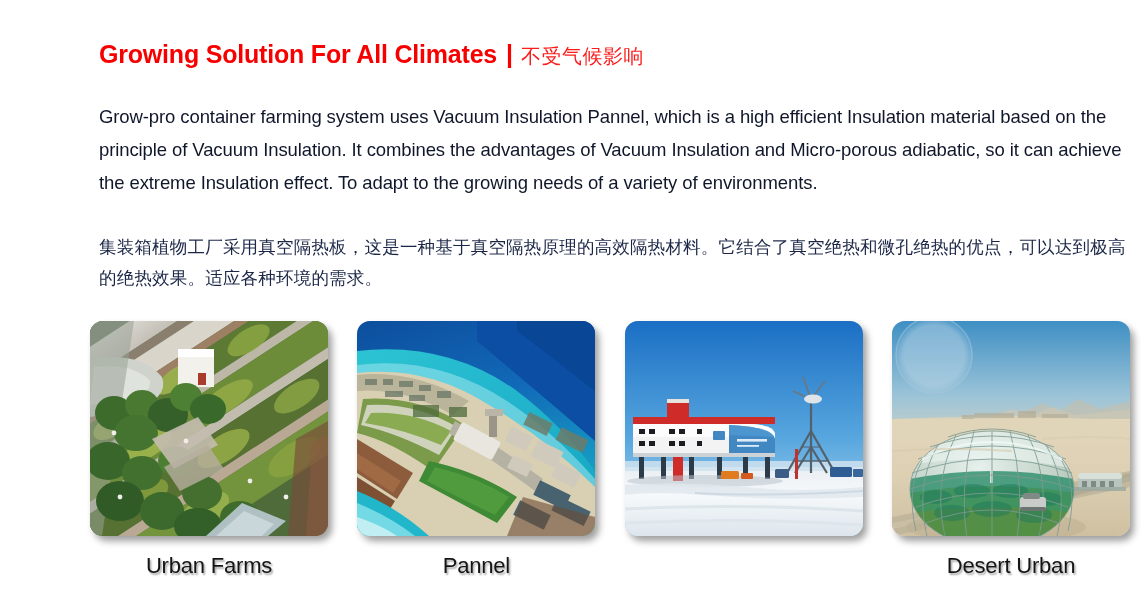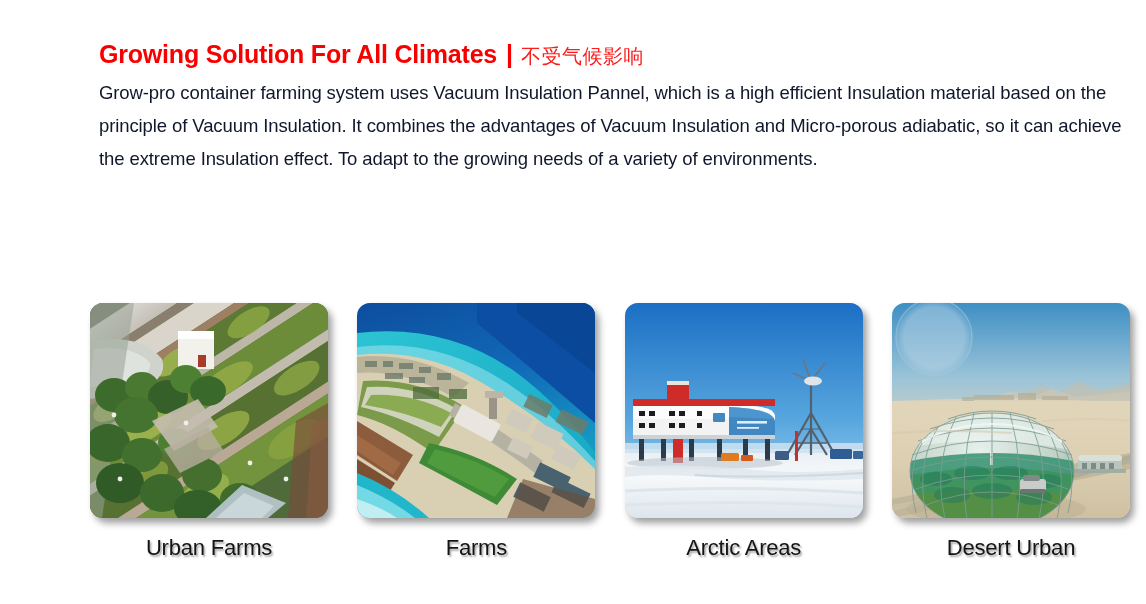--- a/index.html
+++ b/index.html
@@ -51,21 +51,21 @@
     font-weight: normal;
     color: #fd1c1c;
     letter-spacing: 0.5px;
     text-align: right;
   }
 
   
   .para-en {
     position: absolute;
     left: 57px;
-    top: 76px;
+    top: 100px;
     width: 1032px;
     font-family: "Liberation Sans", sans-serif;
     font-size: 18.5px;
     line-height: 33px;
     color: #10172b;
     text-align: left;
     letter-spacing: -0.1px;
   }
 
   .para-cn {
@@ -77,21 +77,21 @@
     font-size: 17.5px;
     line-height: 31px;
     color: #1c2747;
     letter-spacing: 0.2px;
   }
 
   
   .cards {
     position: absolute;
     left: 48px;
-    top: 303px;
+    top: 321px;
     width: 1040px;
     display: flex;
     justify-content: space-between;
   }
   .card {
     width: 238px;
     display: block;
   }
   .thumb {
     width: 238px;
@@ -120,20 +120,21 @@
 <div class="slide">
 
   <div class="title-row">
     <span class="title-en">Growing Solution For All Climates</span>
     <span class="title-pipe">|</span>
     <span class="title-cn">不受气候影响</span>
   </div>
 
   <p class="para-en">Grow-pro container farming system uses Vacuum Insulation Pannel, which is a high efficient Insulation material based  on the principle of Vacuum Insulation. It combines the advantages of Vacuum Insulation and Micro-porous adiabatic,  so it can achieve the extreme Insulation effect. To adapt to the growing needs of a variety of environments.</p>
 
+  <p class="para-cn">集装箱植物工厂采用真空隔热板，这是一种基于真空隔热原理的高效隔热材料。它结合了真空绝热和微孔绝热的优点，可以达到极高的绝热效果。适应各种环境的需求。</p>
 
   <div class="cards">
 
     <div class="card">
       <div class="thumb">
         <svg viewBox="0 0 238 215" preserveAspectRatio="none">
           <defs>
             <linearGradient id="uf-road" x1="0" y1="0" x2="1" y2="1">
               <stop offset="0" stop-color="#9aa49a"></stop>
                 <stop offset="1" stop-color="#7d8a7d"></stop>
@@ -295,21 +296,21 @@
             <rect x="196" y="182" width="36" height="16" transform="rotate(26 214 190)"></rect>
             <rect x="158" y="186" width="34" height="16" transform="rotate(26 175 194)"></rect>
           </g>
           <path d="M166 176 L238 196 L238 215 L150 215 Z" fill="#6b4b33" opacity=".6"></path>
 
           <path d="M0 170 Q 40 186 72 215 L0 215 Z" fill="#21b6c9"></path>
           <path d="M0 182 Q 34 196 58 215 L0 215 Z" fill="#8fe4ee" opacity=".75"></path>
           <path d="M0 196 Q 24 204 40 215 L0 215 Z" fill="#ffffff" opacity=".55"></path>
         </svg>
       </div>
-      <div class="caption">Farms</div>
+      <div class="caption">Pannel</div>
     </div>
 
     <div class="card">
       <div class="thumb">
         <svg viewBox="0 0 238 215" preserveAspectRatio="none">
           <defs>
             <linearGradient id="ar-sky" x1="0" y1="0" x2="0" y2="1">
               <stop offset="0" stop-color="#1b6fc4"></stop>
               <stop offset="0.55" stop-color="#58a7df"></stop>
               <stop offset="1" stop-color="#bcdcf0"></stop>
@@ -399,21 +400,20 @@
           <rect x="150" y="148" width="14" height="9" rx="1.5" fill="#3b5d86"></rect>
           <rect x="205" y="146" width="22" height="10" rx="1.5" fill="#2f5c92"></rect>
           <rect x="228" y="148" width="10" height="8" rx="1" fill="#39679c"></rect>
 
           <path d="M0 164 Q 60 160 120 166 Q 180 172 238 166 L238 176 Q 150 180 80 174 Q 30 170 0 174 Z" fill="#dfe7ed" opacity=".85"></path>
           <path d="M70 172 Q 140 176 238 170" stroke="#c8d4de" stroke-width="2" fill="none" opacity=".8"></path>
           <path d="M0 188 Q 110 182 238 190" stroke="#d5dfe7" stroke-width="3" fill="none" opacity=".7"></path>
           <path d="M0 202 Q 120 196 238 204" stroke="#d9e2e9" stroke-width="3" fill="none" opacity=".6"></path>
         </svg>
       </div>
-      <div class="caption">Arctic Areas</div>
     </div>
 
     <div class="card">
       <div class="thumb">
         <svg viewBox="0 0 238 215" preserveAspectRatio="none">
           <defs>
             <linearGradient id="de-sky" x1="0" y1="0" x2="0" y2="1">
               <stop offset="0" stop-color="#3e8fc4"></stop>
               <stop offset="0.35" stop-color="#9cc4d8"></stop>
               <stop offset="0.62" stop-color="#dbd2bd"></stop>

